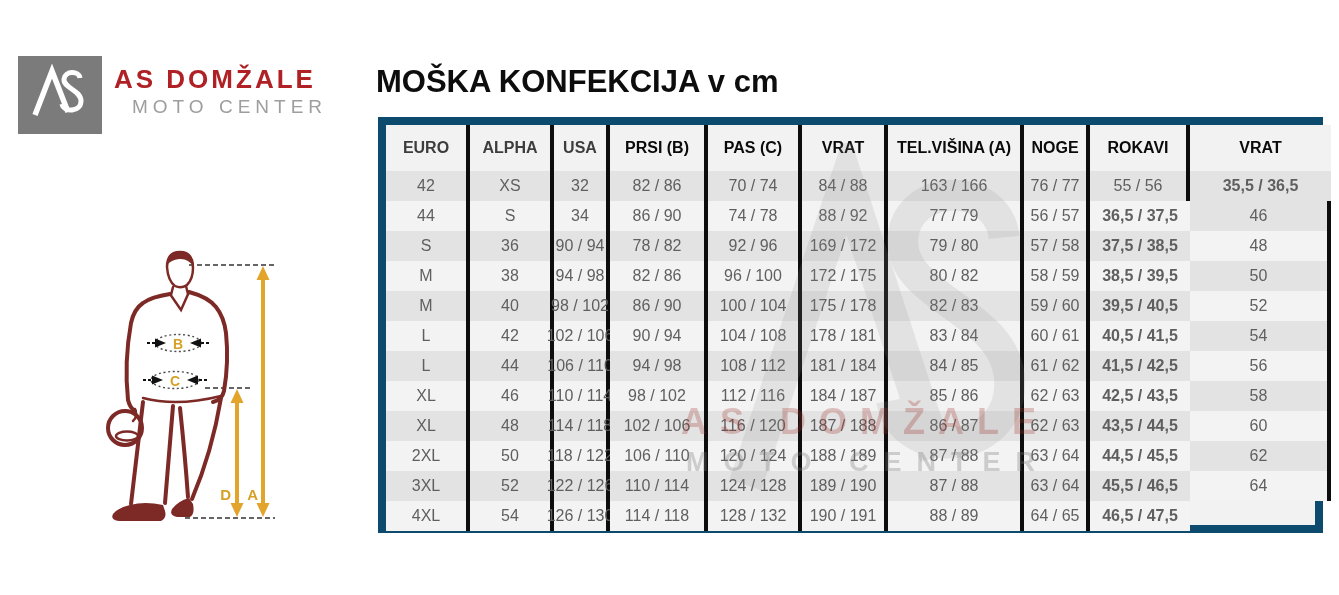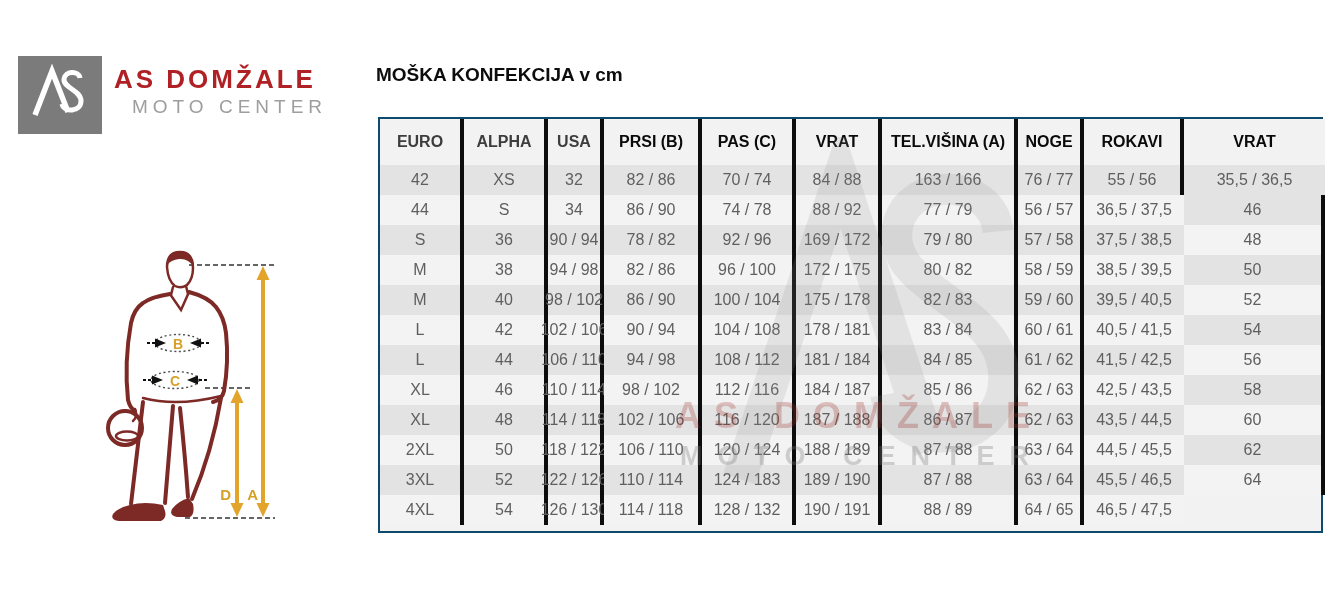--- a/index.html
+++ b/index.html
@@ -7,31 +7,31 @@
        font-family:"Liberation Sans","DejaVu Sans",sans-serif;}
 
   
   .logo-square{position:absolute;left:18px;top:56px;width:84px;height:78px;
                background:#7b7b7b;display:flex;align-items:center;justify-content:center;}
   .logo-text{position:absolute;left:114px;top:64px;width:260px;}
   .logo-title{font-size:26px;font-weight:bold;letter-spacing:3px;color:#b02125;line-height:30px;white-space:nowrap;}
   .logo-sub{font-size:19px;letter-spacing:5px;color:#9e9e9e;line-height:26px;margin-left:18px;white-space:nowrap;}
 
   
-  .page-title{position:absolute;left:376px;top:64px;font-size:19px;font-weight:bold;color:#0d0d0d;white-space:nowrap;}
+  .page-title{position:absolute;left:376px;top:64px;font-size:31px;font-weight:bold;color:#0d0d0d;white-space:nowrap;}
 
   
   .table-wrap{position:absolute;left:378px;top:117px;width:945px;height:416px;
-              border:2px solid #0c4a6e;box-sizing:border-box;background:#f2f2f2;}
+              border:8px solid #0c4a6e;box-sizing:border-box;background:#f2f2f2;}
   .size-table{display:grid;width:945px;height:406px;
               grid-template-columns:84px 84px 56px 98px 94px 86px 136px 66px 100px 1fr;
               grid-template-rows:46px repeat(12,30px);}
   .cell{display:flex;align-items:center;justify-content:center;
         border-right:4px solid #0d0d0d;box-sizing:border-box;white-space:nowrap;}
-  .cell.c9{border-right:none;}
+  .cell.c9{border-right:none;font-weight:bold;}
   .cell.th{background:#f2f2f2;font-weight:bold;font-size:16px;color:#0a0a0a;}
   .cell.th.th-gray{color:#3d3d3d;}
   .cell.td{font-size:16px;color:#5f5f5f;}
   .cell.td.odd{background:#e3e3e3;}
   .cell.td.even{background:#f3f3f3;}
 
   
   .wm{position:absolute;pointer-events:none;}
   .wm-monogram{left:320px;top:18px;width:360px;height:380px;opacity:.16;}
   .wm-line1{left:295px;top:276px;width:345px;text-align:center;
@@ -179,21 +179,21 @@
       <div class="cell td c5 even">120 / 124</div>
       <div class="cell td c6 even">188 / 189</div>
       <div class="cell td c7 even">87 / 88</div>
       <div class="cell td c8 even">63 / 64</div>
       <div class="cell td c9 even">44,5 / 45,5</div>
       <div class="cell td c0 odd">62</div>
       <div class="cell td c1 odd">3XL</div>
       <div class="cell td c2 odd">52</div>
       <div class="cell td c3 odd">122 / 126</div>
       <div class="cell td c4 odd">110 / 114</div>
-      <div class="cell td c5 odd">124 / 183</div>
+      <div class="cell td c5 odd">124 / 128</div>
       <div class="cell td c6 odd">189 / 190</div>
       <div class="cell td c7 odd">87 / 88</div>
       <div class="cell td c8 odd">63 / 64</div>
       <div class="cell td c9 odd">45,5 / 46,5</div>
       <div class="cell td c0 even">64</div>
       <div class="cell td c1 even">4XL</div>
       <div class="cell td c2 even">54</div>
       <div class="cell td c3 even">126 / 130</div>
       <div class="cell td c4 even">114 / 118</div>
       <div class="cell td c5 even">128 / 132</div>

